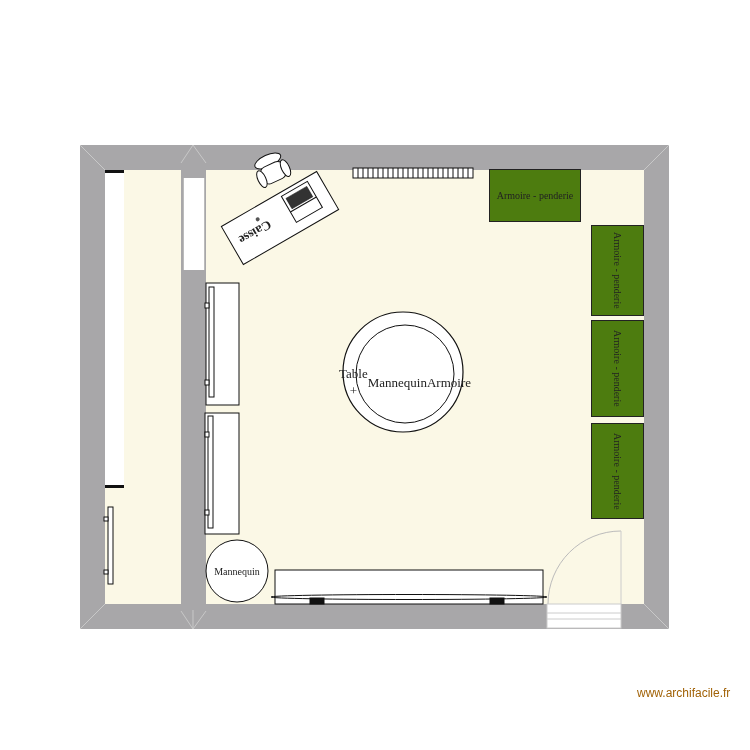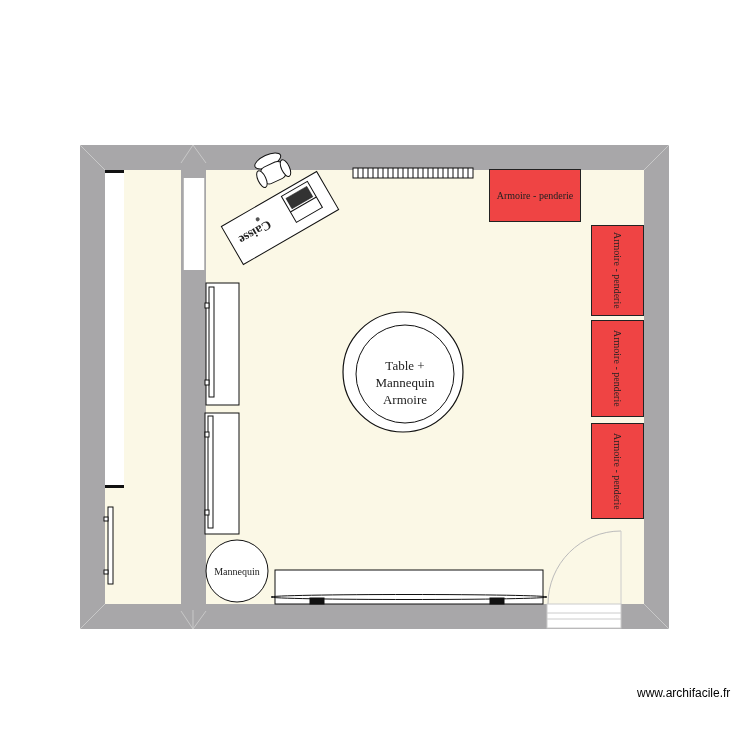--- a/index.html
+++ b/index.html
@@ -1,24 +1,24 @@
 <!DOCTYPE html>
 <html><head>
 <meta charset="utf-8">
 <style>
   html, body { margin:0; padding:0; background:#ffffff; }
   body { width:750px; height:750px; position:relative; overflow:hidden; font-family:"Liberation Serif", serif; }
   .abs { position:absolute; }
   .wall { background:#a8a7a9; }
   .floor { background:#fbf8e6; }
-  .furn { background:#ef4444; border:1px solid #222; box-sizing:border-box; }
+  .furn { background:#4d7c0f; border:1px solid #222; box-sizing:border-box; }
   .label { display:flex; align-items:center; justify-content:center; text-align:center; color:#222; }
   .vtext { writing-mode:vertical-rl; font-size:10px; }
   svg { position:absolute; left:0; top:0; }
-  .watermark { font-family:"Liberation Sans", sans-serif; font-size:12px; color:#000000; }
+  .watermark { font-family:"Liberation Sans", sans-serif; font-size:12px; color:#a16207; }
 </style>
 </head>
 <body>
 
 <div class="abs wall" style="left:80px;top:145px;width:589px;height:484px;"></div>
 
 <div class="abs floor" style="left:105px;top:170px;width:76px;height:434px;"></div>
 
 <div class="abs" style="left:105px;top:170px;width:19px;height:318px;background:#ffffff;border-top:3px solid #111;border-bottom:3px solid #111;box-sizing:border-box;"></div>
 
@@ -130,21 +130,21 @@
 <div class="abs furn label" style="left:591px;top:225px;width:53px;height:91px;">
   <span class="vtext">Armoire - penderie</span>
 </div>
 <div class="abs furn label" style="left:591px;top:320px;width:53px;height:97px;">
   <span class="vtext">Armoire - penderie</span>
 </div>
 <div class="abs furn label" style="left:591px;top:423px;width:53px;height:96px;">
   <span class="vtext">Armoire - penderie</span>
 </div>
 
-<div class="abs label" style="left:365px;top:352px;width:80px;height:60px;flex-direction:column;font-size:13px;line-height:17px;">
+<div class="abs label" style="left:365px;top:352px;width:80px;height:60px;font-size:13px;line-height:17px;">
   <span>Table +</span>
   <span>Mannequin</span>
   <span>Armoire</span>
 </div>
 
 <div class="abs label" style="left:206px;top:562px;width:62px;height:18px;font-size:10px;">Mannequin</div>
 
 <div class="abs watermark" style="left:637px;top:686px;">www.archifacile.fr</div>
 
 </body></html>

